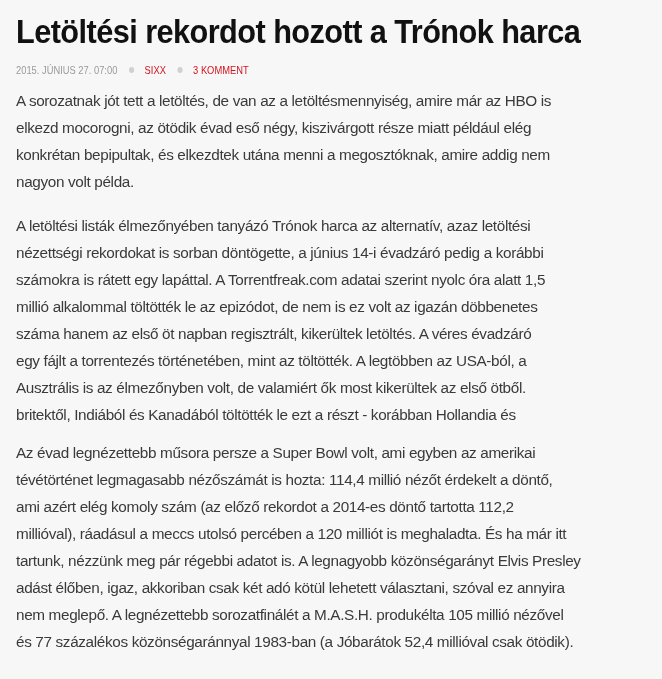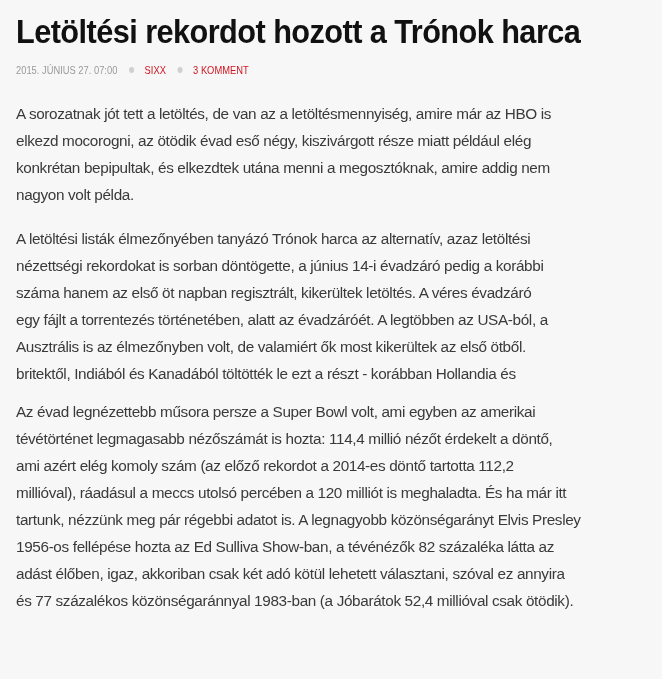--- a/index.html
+++ b/index.html
@@ -37,21 +37,21 @@
   .meta .date { color: #9a9a9a; }
   .meta .dot { display: inline-block; width: 6px; height: 6px; border-radius: 50%; background: #d0d0d0; margin: 0 12px 0 14px; }
   .meta .author, .meta .comments { color: #d0141e; }
   .para {
     font-size: 15.3px;
     line-height: 27px;
     color: #3a3a3a;
     margin: 0;
     letter-spacing: -0.35px;
   }
-  .p1 { margin-top: 22px; }
+  .p1 { margin-top: 9px; }
   .p2 { margin-top: 17px; }
   .p3 { margin-top: 11px; }
   .line { white-space: nowrap; display: block; }
   .err {
     text-decoration-color: #e0101c;
     text-decoration-thickness: 3px;
     text-underline-offset: 4px;
   }
 </style>
 </head>
@@ -68,28 +68,30 @@
   </div>
   <p class="para p1">
       <span class="line">A sorozatnak jót tett a letöltés, de van az a letöltésmennyiség, amire már az HBO is</span>
       <span class="line">elkezd mocorogni, az ötödik évad <span class="err">eső</span> négy, kiszivárgott része miatt például elég</span>
       <span class="line">konkrétan bepipultak, és elkezdtek utána menni a megosztóknak, amire addig nem</span>
       <span class="line">nagyon volt példa.</span>
     </p>
   <p class="para p2">
       <span class="line">A letöltési listák élmezőnyében tanyázó Trónok harca az alternatív, azaz letöltési</span>
       <span class="line">nézettségi rekordokat is sorban döntögette, a június 14-i évadzáró pedig a korábbi</span>
+      <span class="line">számokra is rátett egy lapáttal. A Torrentfreak.com adatai szerint nyolc óra alatt 1,5</span>
+      <span class="line">millió alkalommal töltötték le az epizódot, de nem is ez volt az igazán döbbenetes</span>
       <span class="line">száma hanem az első öt napban regisztrált, kikerültek letöltés. A véres évadzáró</span>
-      <span class="line">egy fájlt a torrentezés történetében, alatt az évadzáróét. A legtöbben az USA-ból, a</span>
+      <span class="line">egy fájlt a torrentezés történetében, mint az töltötték. A legtöbben az USA-ból, a</span>
       <span class="line"><span class="err">Ausztrális</span> is az élmezőnyben volt, de valamiért ők most kikerültek az első ötből.</span>
       <span class="line">britektől, Indiából és Kanadából töltötték le ezt a részt - korábban Hollandia és</span>
     </p>
   <p class="para p3">
       <span class="line">Az évad legnézettebb műsora persze a Super Bowl volt, ami egyben az amerikai</span>
       <span class="line">tévétörténet legmagasabb nézőszámát is hozta: 114,4 millió nézőt érdekelt a döntő,</span>
       <span class="line">ami azért elég komoly szám (az előző rekordot a 2014-es döntő tartotta 112,2</span>
       <span class="line">millióval), ráadásul a meccs utolsó percében a 120 milliót is meghaladta. És ha már itt</span>
       <span class="line">tartunk, nézzünk meg pár régebbi adatot is. A legnagyobb közönségarányt Elvis Presley</span>
-      <span class="line">1956-os fellépése hozta az Ed <span class="err">Sulliva</span> Show-ban, a tévénézők 82 százaléka látta az</span>
       <span class="line">adást élőben, igaz, akkoriban csak két adó kötül lehetett választani, szóval ez annyira</span>
+      <span class="line">nem meglepő. A legnézettebb sorozatfinálét a M.A.S.H. <span class="err">produkélta</span> 105 millió nézővel</span>
       <span class="line">és 77 százalékos közönségaránnyal 1983-ban (a Jóbarátok 52,4 millióval csak ötödik).</span>
     </p>
 </div>
 
 </body></html>

